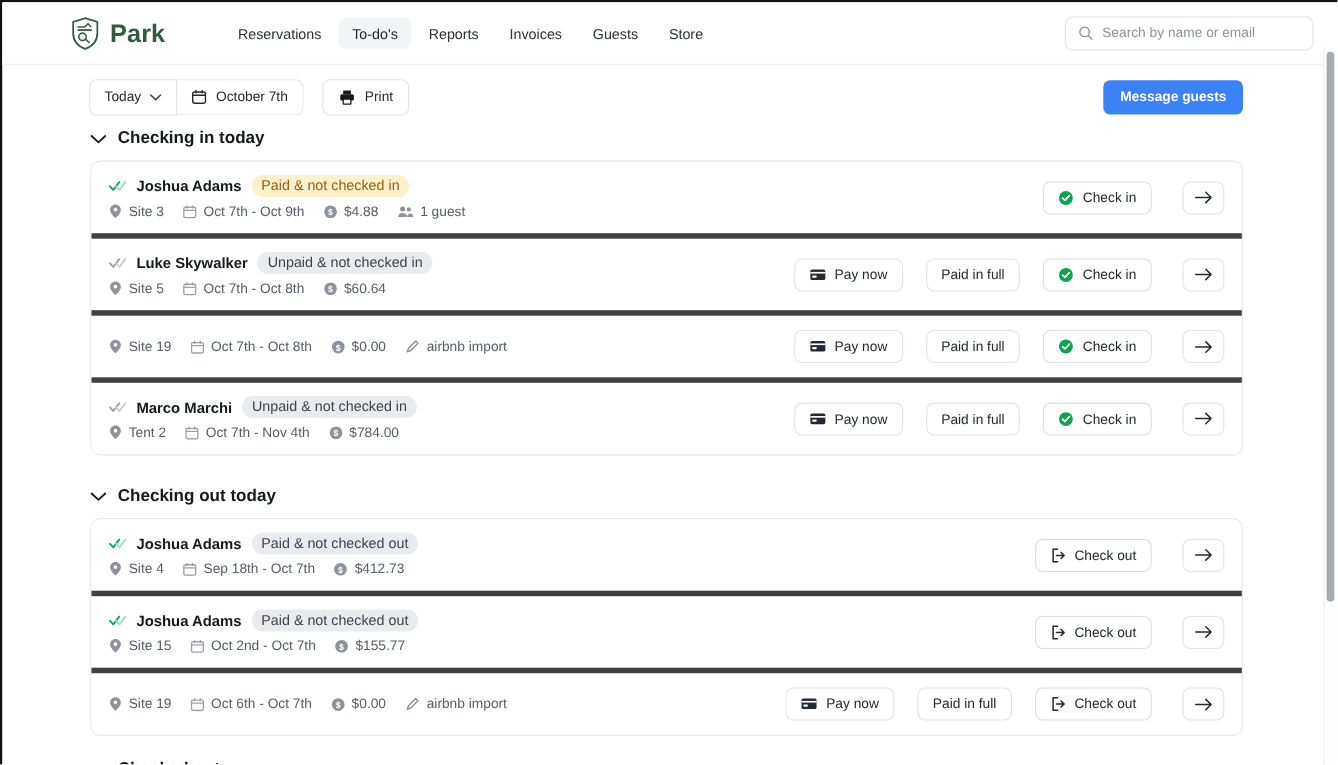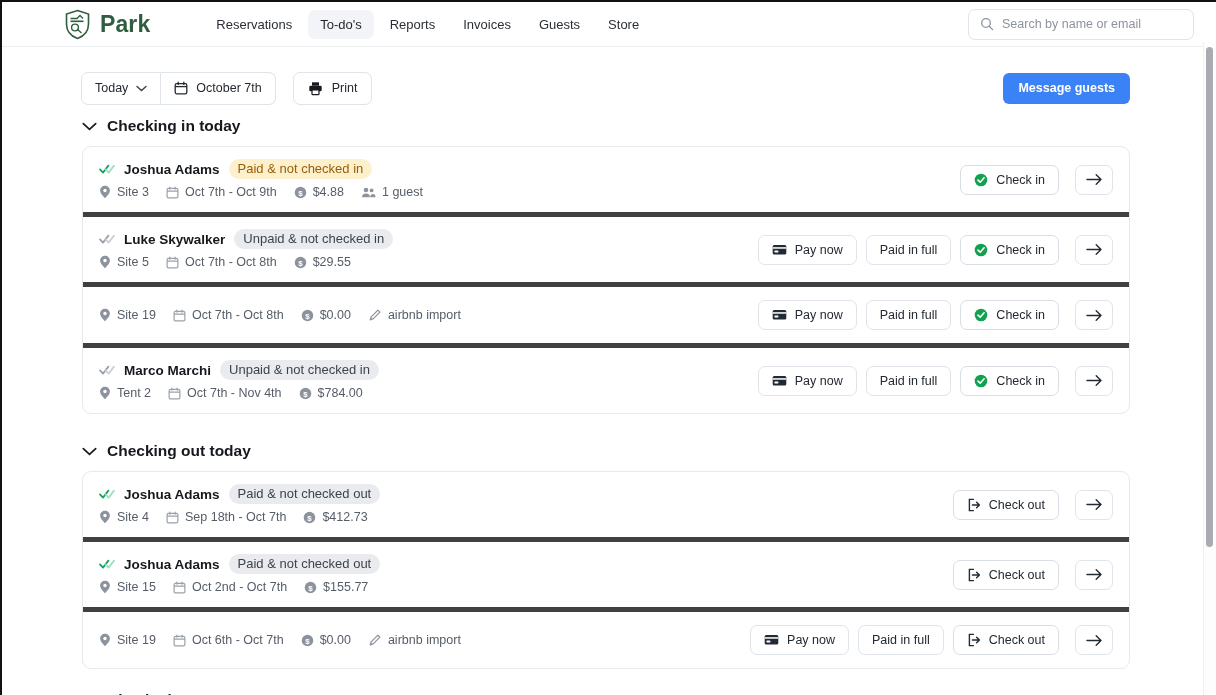--- a/index.html
+++ b/index.html
@@ -13,21 +13,21 @@
     position: relative;
     width: 1216px; height: 695px;
     background: #ffffff;
     border-left: 2px solid #111111;
     border-top: 2px solid #111111;
     overflow: hidden;
   }
 
   
   .topbar {
-    position: absolute; left: 0; top: 0; right: 0; height: 45px;
+    position: absolute; left: 0; top: 0; right: 0; height: 57px;
     background: #fff;
     border-bottom: 1px solid #eceef2;
     display: flex; align-items: center;
   }
   .brand { display: flex; align-items: center; gap: 9px; margin-left: 62px; }
   .brand-mark { width: 27px; height: 31px; display: block; }
   .brand-name {
     font-size: 23px; font-weight: 700; color: #2f5d3f;
     letter-spacing: .1px; line-height: 1;
   }
@@ -115,21 +115,21 @@
   }
   .badge.warn { background: #fdf1cd; color: #9a5d06; }
   .badge.muted { background: #e9ebef; color: #3d434c; }
 
   .meta { display: flex; align-items: center; gap: 17px; flex-wrap: nowrap; }
   .meta-item {
     display: flex; align-items: center; gap: 6px;
     font-size: 12.5px; color: #565d68; white-space: nowrap;
   }
 
-  .actions { margin-left: auto; display: flex; align-items: center; gap: 9px; }
+  .actions { margin-left: auto; display: flex; align-items: center; gap: 21px; }
   .abtn {
     height: 30px; border: 1px solid #dfe3ea; border-radius: 7px; background: #fff;
     display: flex; align-items: center; gap: 8px; padding: 0 13px;
     font-size: 12.5px; color: #242931; font-family: inherit; cursor: pointer;
     white-space: nowrap;
   }
   .abtn.check { border-color: #d9dde4; }
   .arrow-btn {
     width: 38px; height: 30px; border: 1px solid #dfe3ea; border-radius: 7px;
     background: #fff; display: flex; align-items: center; justify-content: center;
@@ -330,21 +330,21 @@
                   <path d="M1.2 5.6 H12.8" stroke="#9aa1ab" stroke-width="1.3"></path>
                   <path d="M4.2 1.2 V3.4 M9.8 1.2 V3.4" stroke="#9aa1ab" stroke-width="1.3" stroke-linecap="round"></path>
                 </svg>
               <span>Oct 7th - Oct 8th</span>
             </span>
             <span class="meta-item">
               <svg width="13" height="13" viewBox="0 0 14 14">
                   <circle cx="7" cy="7" r="6.2" fill="#8d939d"></circle>
                   <text x="7" y="10.4" font-size="8.6" font-family="Liberation Sans, sans-serif" font-weight="bold" fill="#fff" text-anchor="middle">$</text>
                 </svg>
-              <span>$29.55</span>
+              <span>$60.64</span>
             </span>
           </div>
         </div>
         <div class="actions">
           <button class="abtn">
             <span>
               <svg width="15" height="12" viewBox="0 0 15 12">
                   <rect x=".7" y="1" width="13.6" height="9.6" rx="1.5" fill="#222a36"></rect>
                   <rect x=".7" y="3.2" width="13.6" height="1.5" fill="#fff"></rect>
                   <rect x="2.4" y="6.4" width="4" height="2" rx=".6" fill="#fff"></rect>

